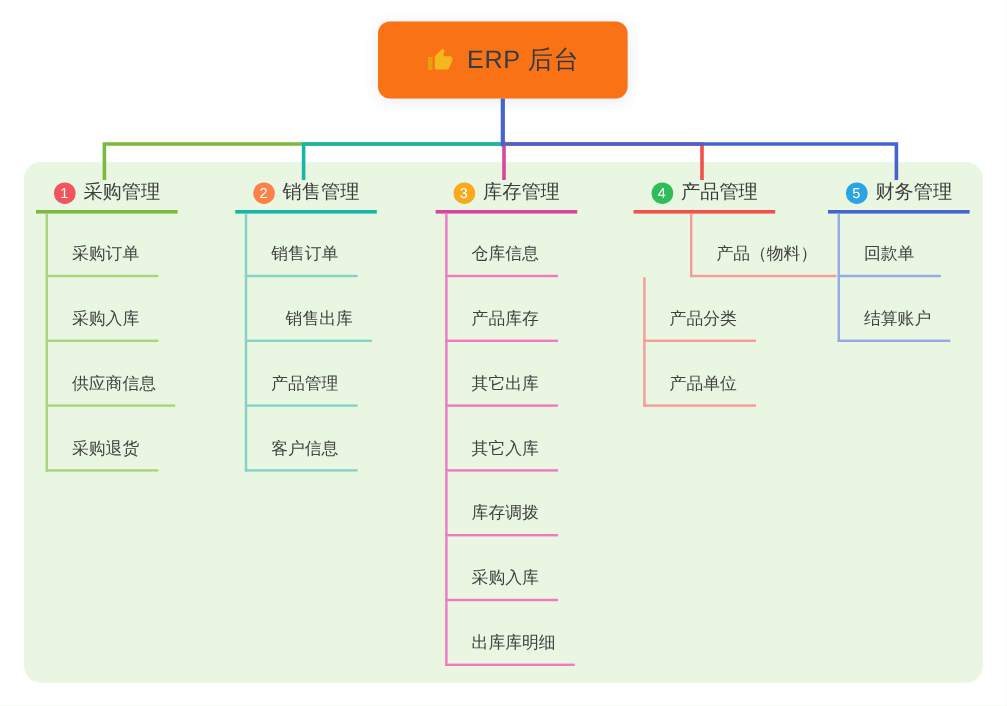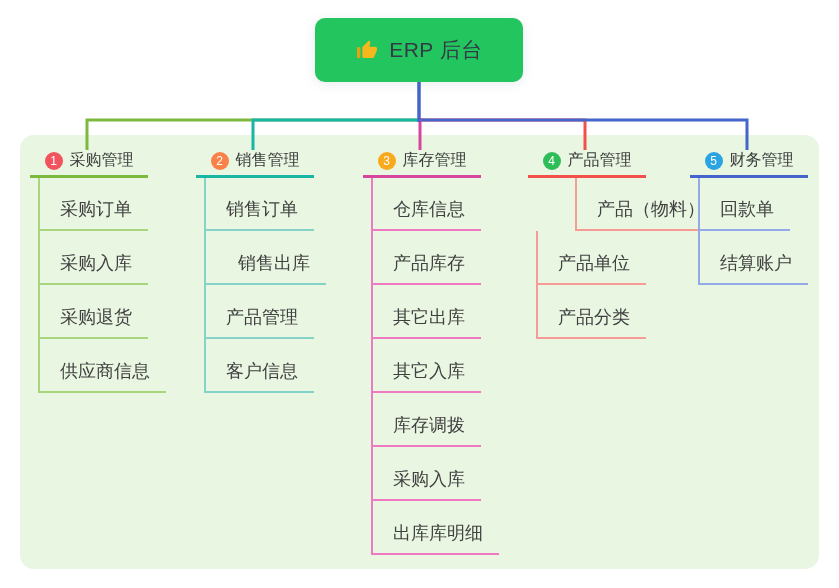--- a/index.html
+++ b/index.html
@@ -7,21 +7,21 @@
     width:839px;height:588px;position:relative;overflow:hidden;
     background:#ffffff;
     font-family:"Liberation Sans","DejaVu Sans",sans-serif;
   }
   .panel{
     position:absolute;left:20px;top:135px;width:799px;height:434px;
     border-radius:14px;
   }
   .root-node{
     position:absolute;left:315px;top:18px;width:208px;height:64px;
-    background:#22c55e;border-radius:10px;
+    background:#f97316;border-radius:10px;
     box-shadow:0 2px 12px rgba(60,80,110,0.12), 0 0 1px rgba(0,0,0,0.06);
     display:flex;align-items:center;justify-content:center;gap:10px;
     z-index:3;
   }
   .root-label{
     font-size:21px;font-weight:500;color:#333b47;letter-spacing:0.5px;
   }
   .thumb-icon{width:24px;height:24px;display:inline-flex;}
   svg.wires{position:absolute;left:0;top:0;pointer-events:none;z-index:1;}
   .branch{position:absolute;top:146px;width:118px;z-index:2;}
@@ -34,21 +34,21 @@
     width:18px;height:18px;border-radius:50%;flex:0 0 18px;
     color:#ffffff;font-size:12px;line-height:18px;text-align:center;
     font-weight:500;
   }
   .children{margin-left:8px;}
   .child{
     box-sizing:border-box;height:54px;width:max-content;min-width:86px;
     border-left:2px solid;border-bottom:2px solid;
     display:flex;align-items:flex-end;
     padding:0 16px 8px 20px;
-    font-size:18px;color:#414141;white-space:nowrap;
+    font-size:14px;color:#414141;white-space:nowrap;
   }
   .child:first-child{height:53px;}
 </style>
 </head>
 <body style="background: rgb(255, 255, 255);">
 
 <div class="panel" style="background: rgb(233, 246, 226);"></div>
 
 <svg class="wires" width="839" height="588">
     <polyline points="419,120 87,120 87,150" fill="none" stroke="#7cb93e" stroke-width="3"></polyline>
@@ -76,24 +76,24 @@
         <span>采购管理</span>
       </div>
       <div class="children">
         <div class="child" style="border-color: rgb(169, 213, 125);">
           <span>采购订单</span>
         </div>
         <div class="child" style="border-color: rgb(169, 213, 125);">
           <span>采购入库</span>
         </div>
         <div class="child" style="border-color: rgb(169, 213, 125);">
-          <span>采购退货</span>
+          <span>供应商信息</span>
         </div>
         <div class="child" style="border-color: rgb(169, 213, 125);">
-          <span>供应商信息</span>
+          <span>采购退货</span>
         </div>
       </div>
     </div>
     <div class="branch" style="left: 196px;">
       <div class="branch-title" style="border-bottom-color: rgb(25, 181, 165);">
         <span class="badge" style="background: rgb(250, 129, 72);">2</span>
         <span>销售管理</span>
       </div>
       <div class="children">
         <div class="child" style="border-color: rgb(133, 210, 201);">
@@ -142,24 +142,24 @@
     <div class="branch" style="left: 528px;">
       <div class="branch-title" style="border-bottom-color: rgb(242, 80, 75);">
         <span class="badge" style="background: rgb(47, 189, 88);">4</span>
         <span>产品管理</span>
       </div>
       <div class="children">
         <div class="child" style="border-color: rgb(247, 155, 150); margin-left: 39px;">
           <span>产品（物料）</span>
         </div>
         <div class="child" style="border-color: rgb(247, 155, 150);">
-          <span>产品单位</span>
+          <span>产品分类</span>
         </div>
         <div class="child" style="border-color: rgb(247, 155, 150);">
-          <span>产品分类</span>
+          <span>产品单位</span>
         </div>
       </div>
     </div>
     <div class="branch" style="left: 690px;">
       <div class="branch-title" style="border-bottom-color: rgb(68, 101, 203);">
         <span class="badge" style="background: rgb(43, 164, 226);">5</span>
         <span>财务管理</span>
       </div>
       <div class="children">
         <div class="child" style="border-color: rgb(148, 169, 232); padding-left: 20px;">

